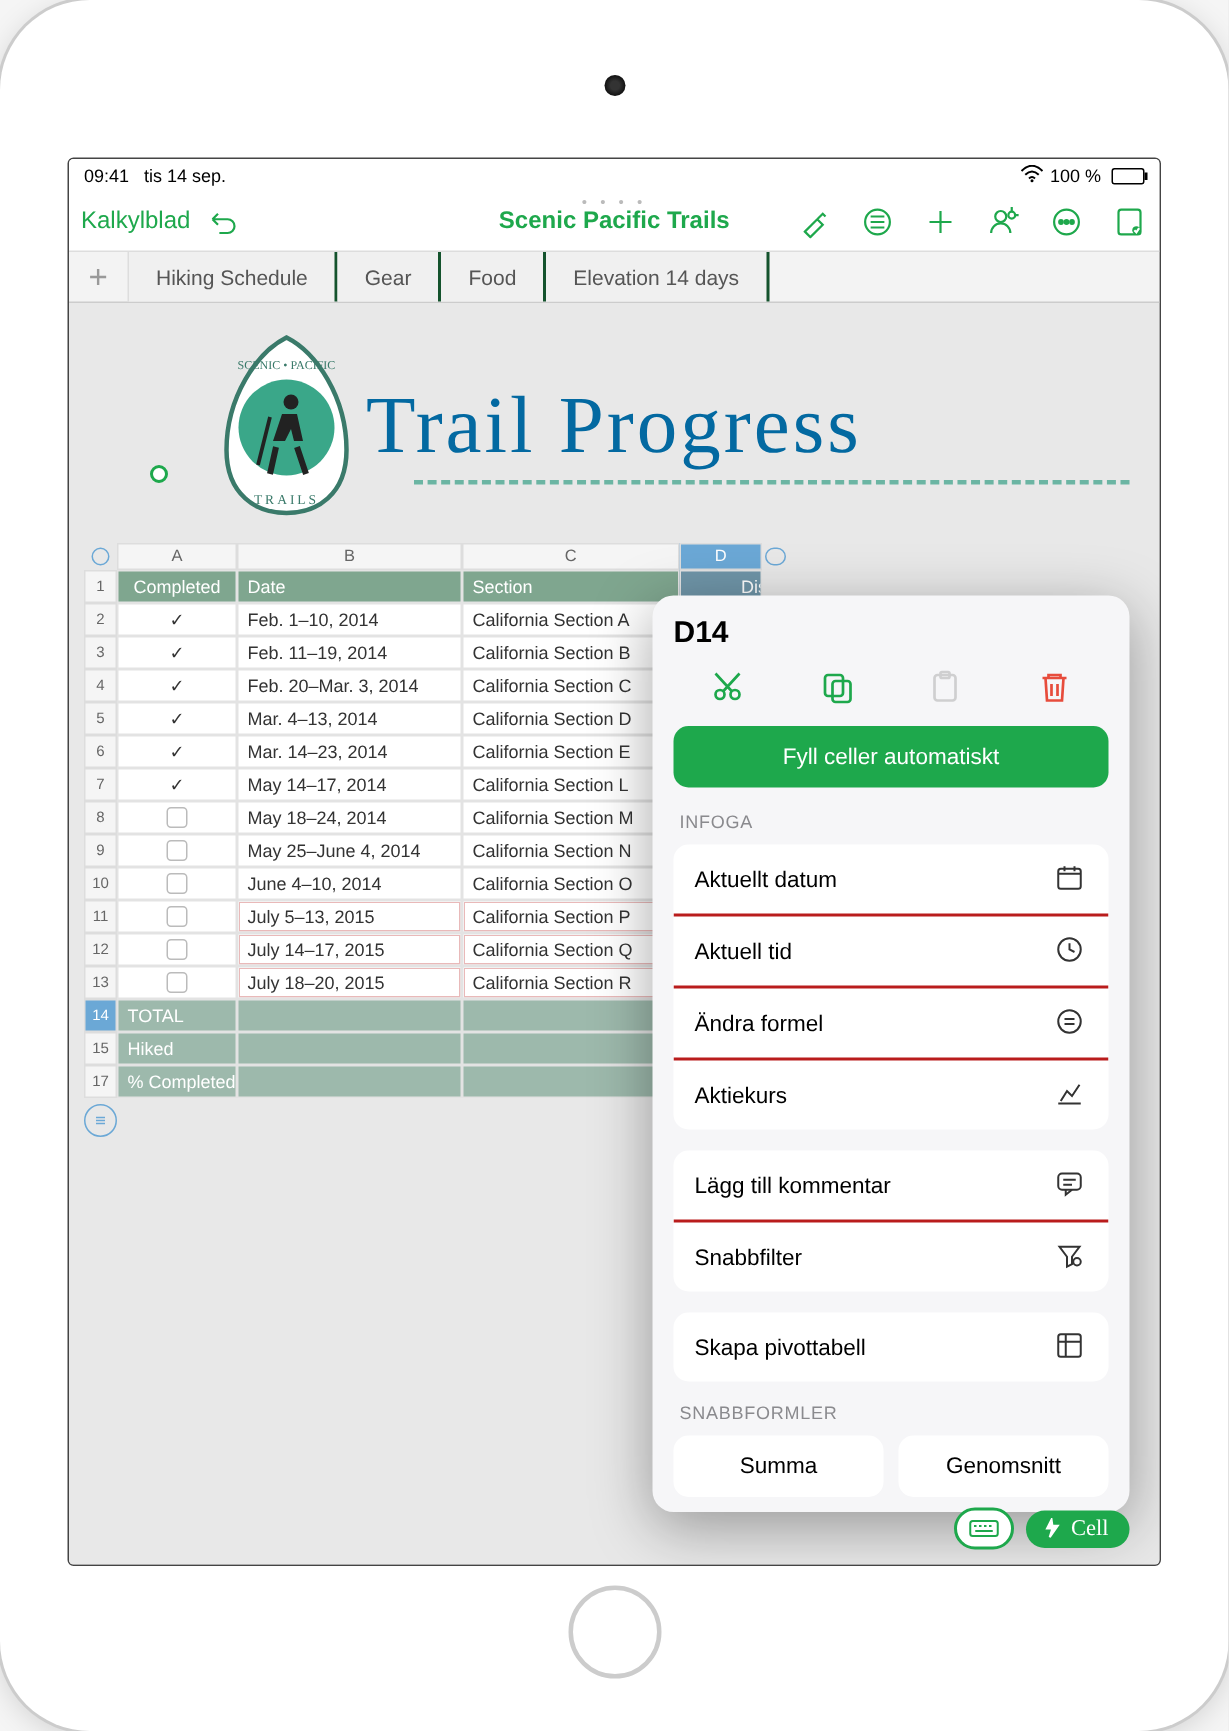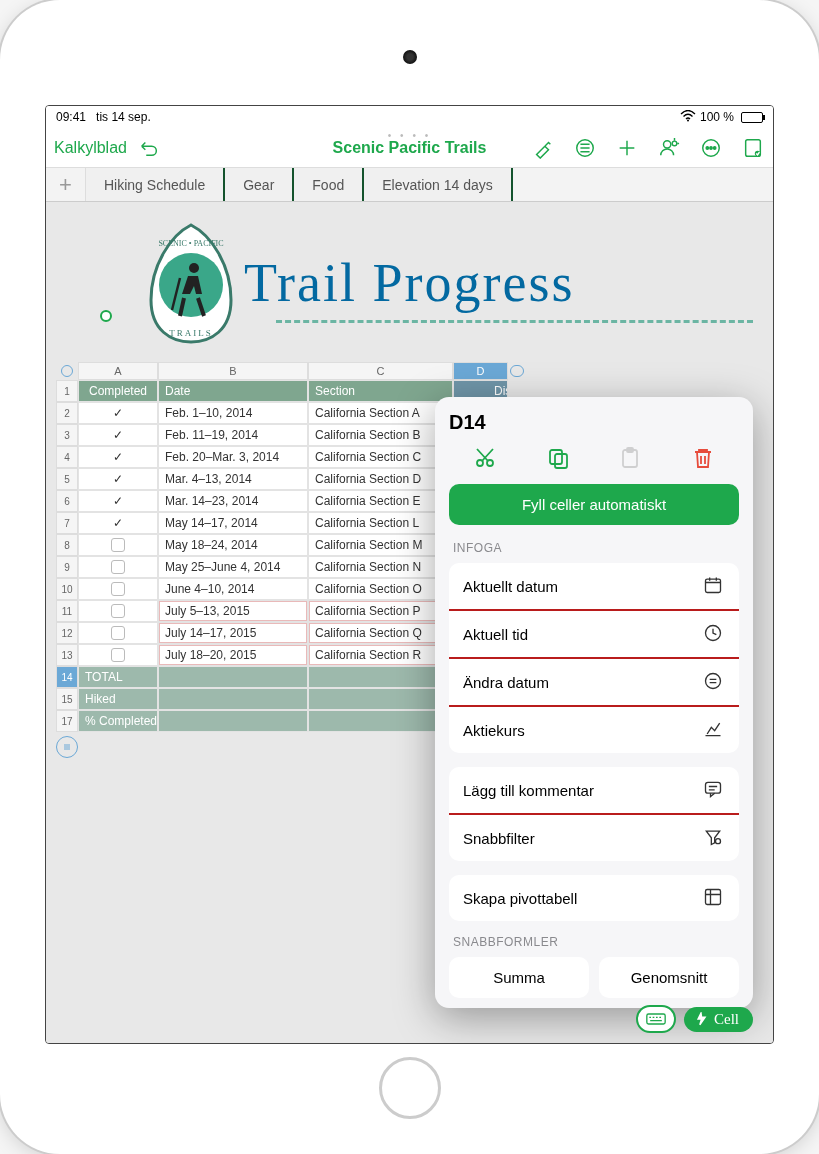--- a/index.html
+++ b/index.html
@@ -442,21 +442,21 @@
                 </svg></span>
             </div>
             <div class="pop-item">
               <span>Aktuell tid</span>
               <span class="pop-item-icon"><svg viewBox="0 0 24 24">
                   <circle cx="12" cy="12" r="9"></circle>
                   <path d="M12 7 V12 L16 14"></path>
                 </svg></span>
             </div>
             <div class="pop-item">
-              <span>Ändra datum</span>
+              <span>Ändra formel</span>
               <span class="pop-item-icon"><svg viewBox="0 0 24 24">
                   <circle cx="12" cy="12" r="9"></circle>
                   <path d="M8 10 H16 M8 14 H16"></path>
                 </svg></span>
             </div>
             <div class="pop-item">
               <span>Aktiekurs</span>
               <span class="pop-item-icon"><svg viewBox="0 0 24 24">
                   <path d="M3 20 H21 M5 18 L10 10 L14 14 L20 5"></path>
                 </svg></span>

